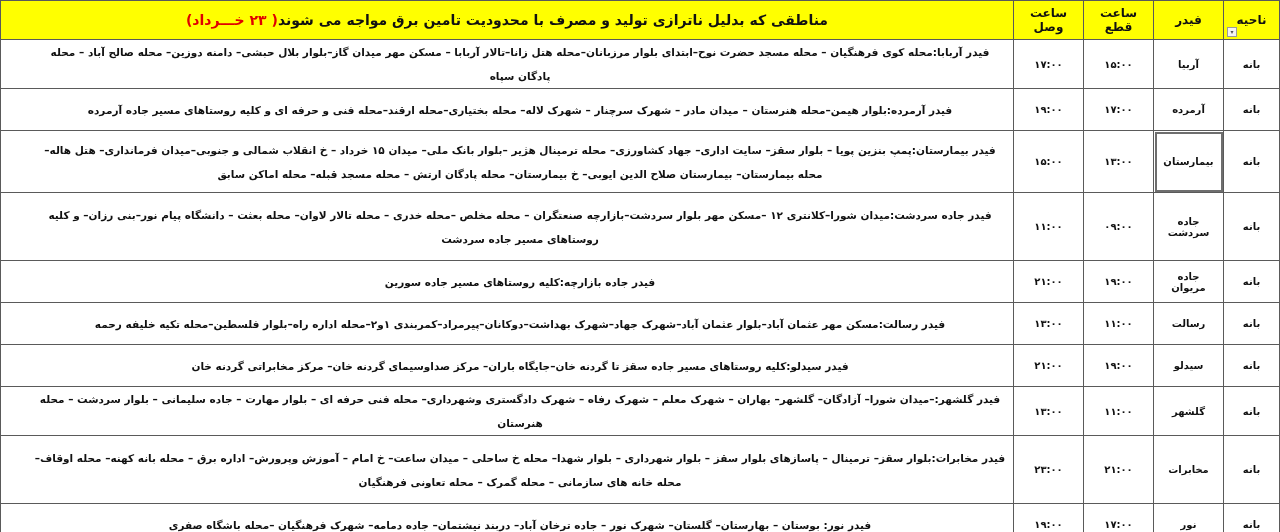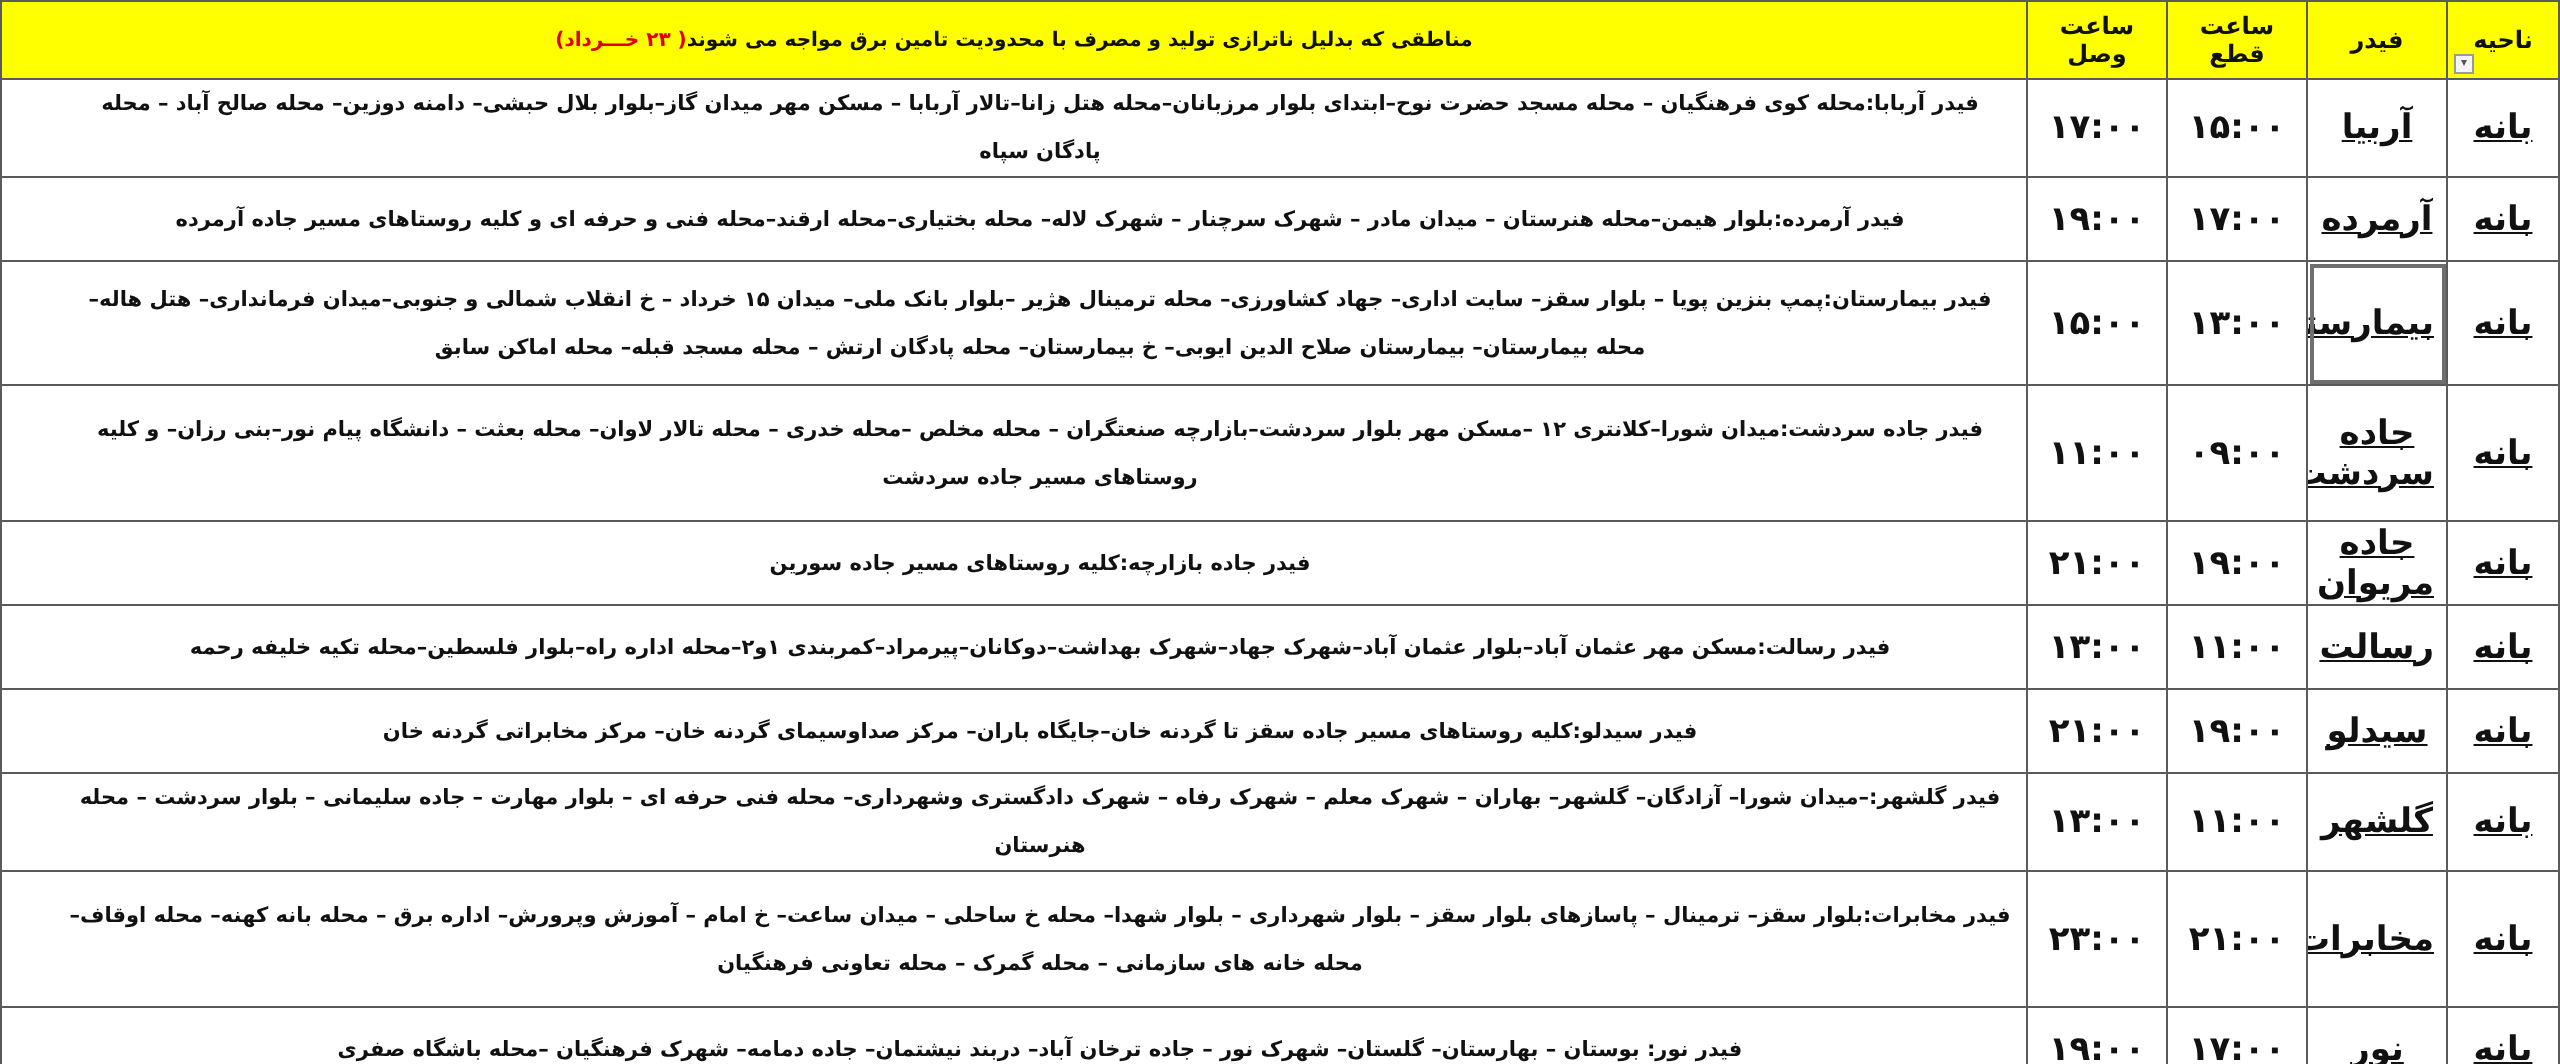--- a/index.html
+++ b/index.html
@@ -18,30 +18,30 @@
       vertical-align: middle;
       padding: 0 6px;
       overflow: hidden;
     }
     table.outage thead th {
       background: #ffff00;
       height: 38px;
       font-size: 12px;
       position: relative;
     }
-    table.outage thead th.area-desc { font-size: 10px; margin-left: 16px; }
+    table.outage thead th.area-desc { font-size: 14px; margin-left: 16px; }
     .date-red { color: #e00000; }
     .filter-icon {
       position: absolute; left: 3px; bottom: 2px;
       width: 8px; height: 8px; border: 1px solid #9a9a9a; background: #f4f4f4;
       font-size: 6px; line-height: 8px; color: #555; font-weight: normal;
     }
-    table.outage td { font-size: 17px; }
+    table.outage td { font-size: 10px; }
     table.outage td.areas { font-size: 10.5px; line-height: 24px; text-align: center; padding-left: 32px; }
-    td.region, td.feeder { font-size: 11.5px; text-decoration: underline; }
+    td.region, td.feeder { font-size: 11.5px; }
     td.selected-cell { outline: 2px solid #6e6e6e; outline-offset: -3px; }
     col.c-region { width: 56px; }
     col.c-feeder { width: 70px; }
     col.c-cut { width: 70px; }
     col.c-connect { width: 70px; }
     col.c-areas { width: auto; }
     tr.h1 td { height: 41px; }
     tr.h2 td { height: 61px; margin-top: 16px; }
   </style>
 </head>

